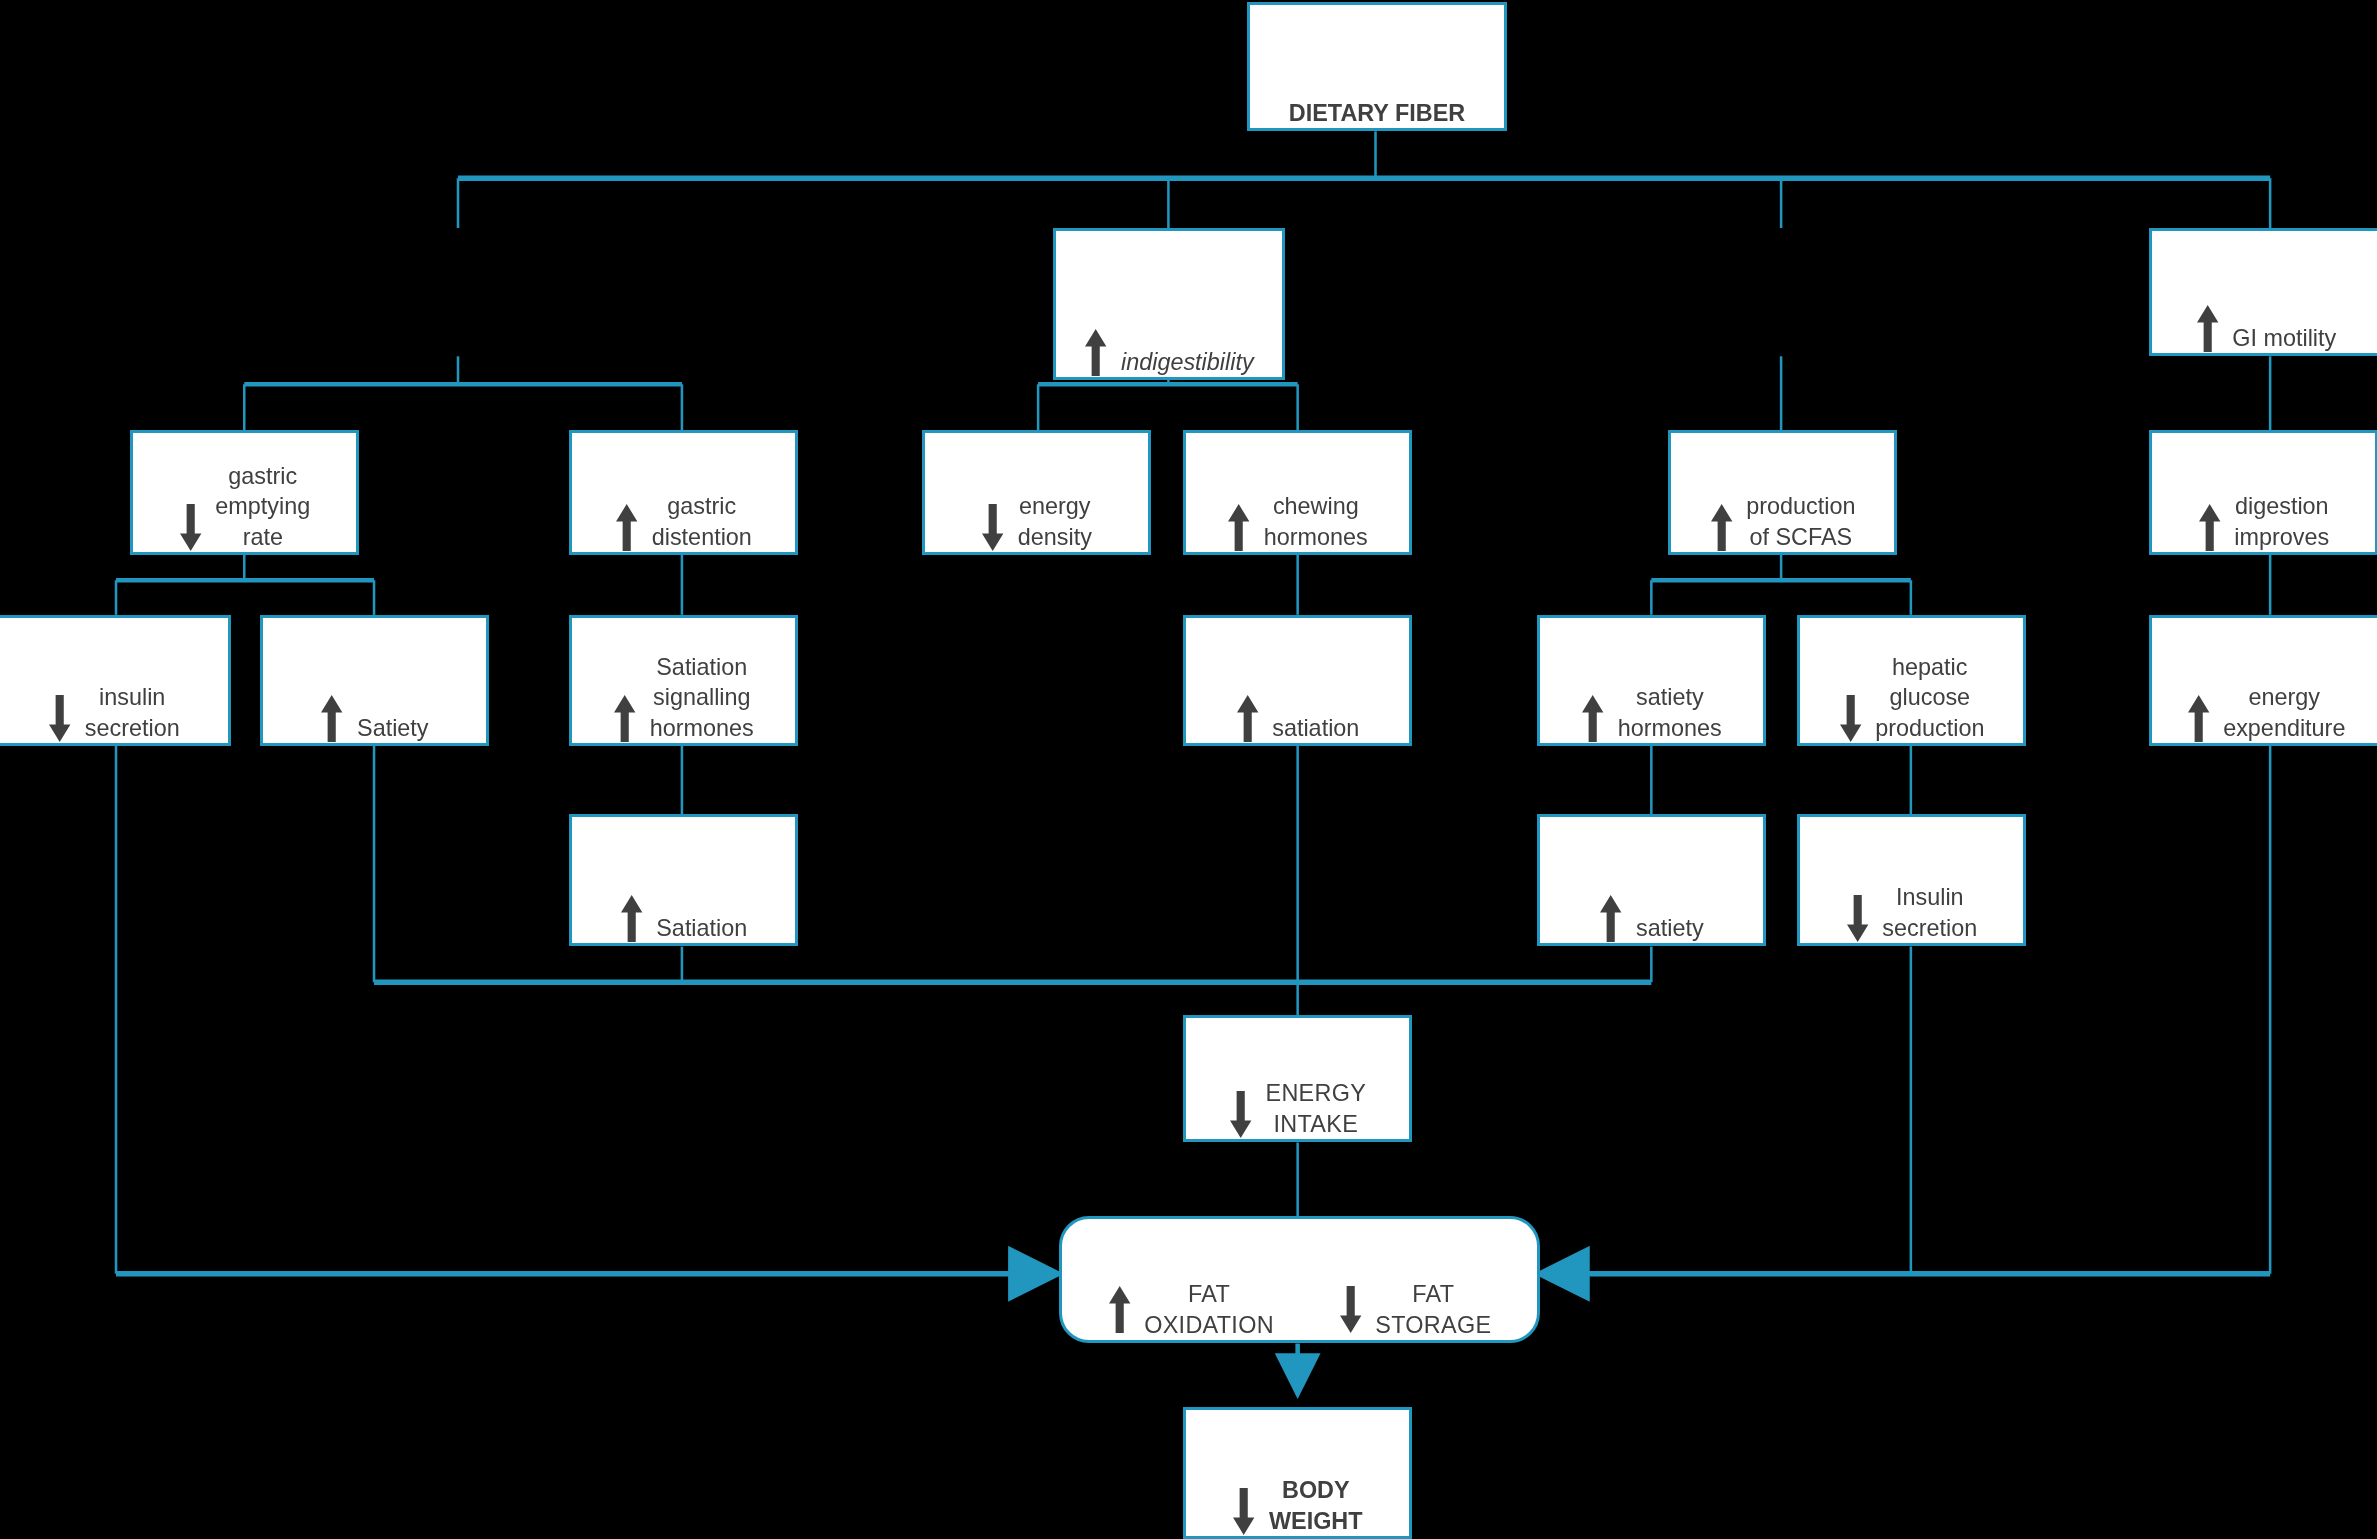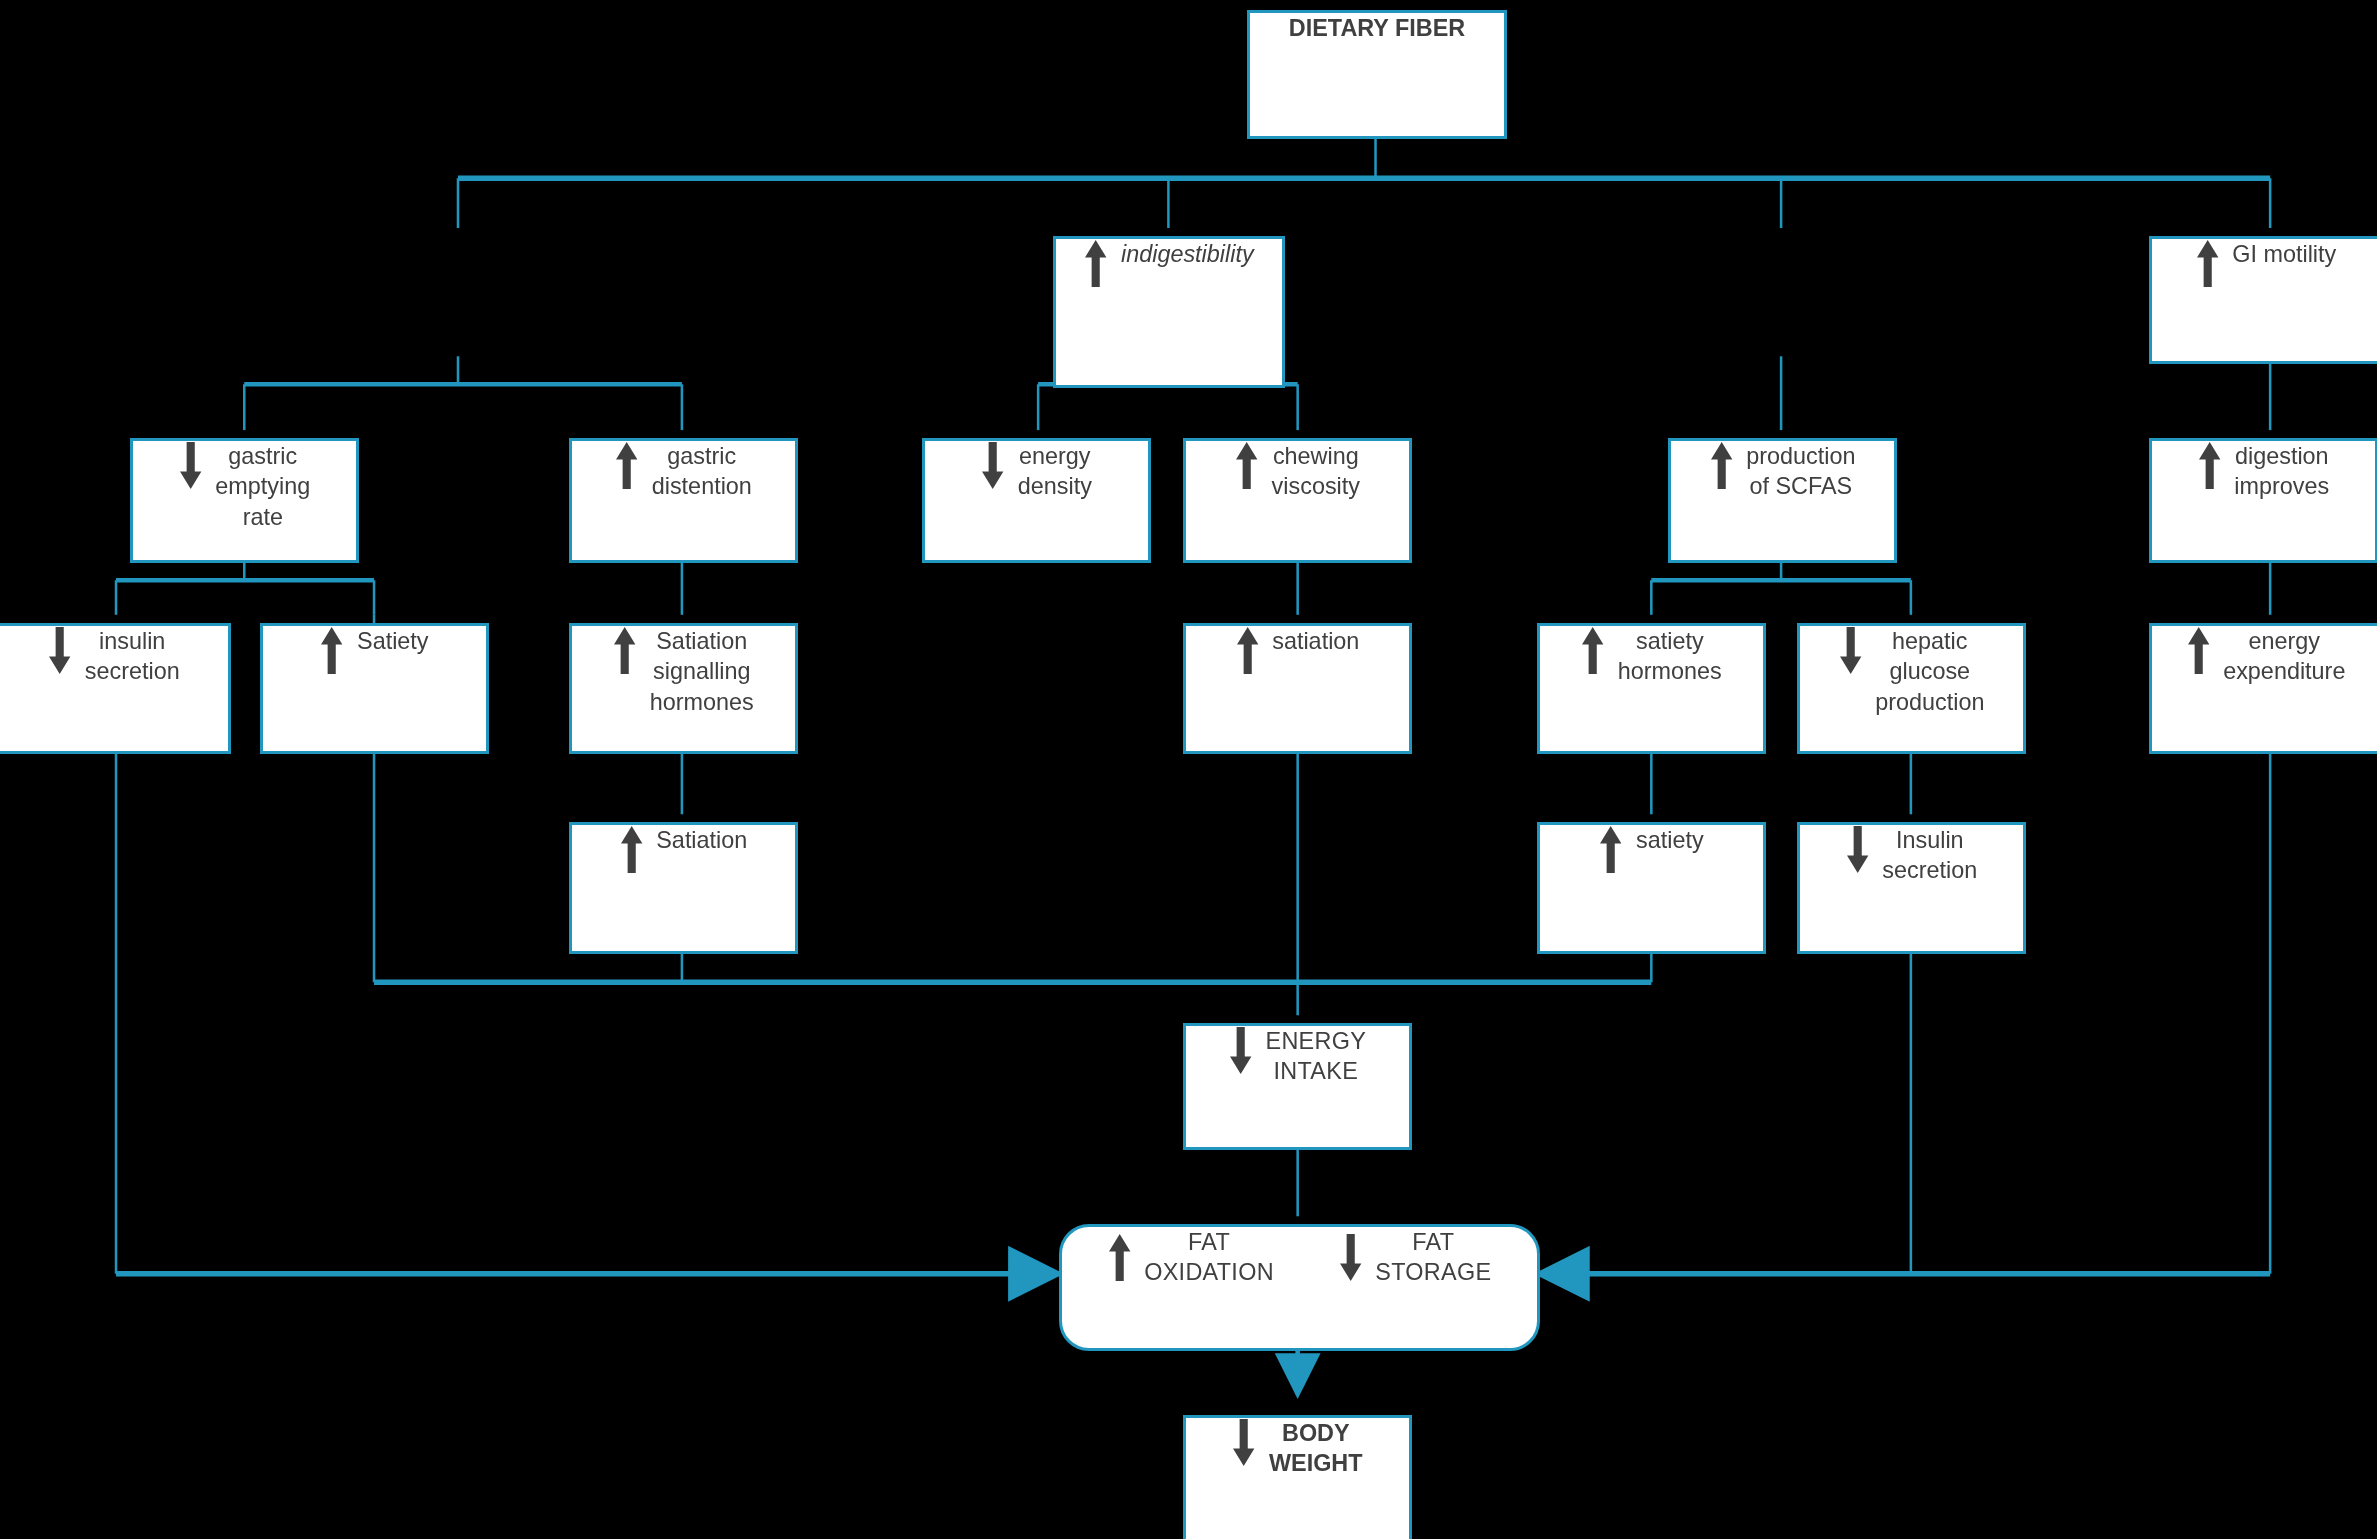--- a/index.html
+++ b/index.html
@@ -10,25 +10,24 @@
     font-family:"Liberation Sans", sans-serif;
     overflow:hidden;
   }
   #wires{position:absolute;left:0;top:0;width:2377px;height:1539px;}
   .node{
     position:absolute;
     background:#FFFFFF;
     border:3.1px solid #2196BE;
     box-sizing:border-box;
     display:flex;
-    align-items:flex-start;
+    align-items:flex-end;
     justify-content:center;
     gap:13.2px;
     padding:0 13.2px;
-    margin-top:8px;
   }
   .node .lbl{
     color:#404040;
     font-size:23.4px;
     line-height:1.30;
     text-align:center;
     white-space:pre-line;
   }
   .node.bold .lbl{font-weight:bold;}
   .node.caps .lbl{letter-spacing:0.3px;}
@@ -174,21 +173,21 @@
 density</span>
   </div>
 
   <div class="node" style="left:1183px;top:430px;width:229px;height:125px;">
     <span class="ar">
         <svg viewBox="0 0 46 96">
           <path d="M23 2 L44 36 L31 36 L31 94 L15 94 L15 36 L2 36 Z" fill="#404040"></path>
         </svg>
       </span>
     <span class="lbl">chewing
-viscosity</span>
+hormones</span>
   </div>
 
   <div class="node" style="left:1668px;top:430px;width:229px;height:125px;">
     <span class="ar">
         <svg viewBox="0 0 46 96">
           <path d="M23 2 L44 36 L31 36 L31 94 L15 94 L15 36 L2 36 Z" fill="#404040"></path>
         </svg>
       </span>
     <span class="lbl">production
 of SCFAS</span>

